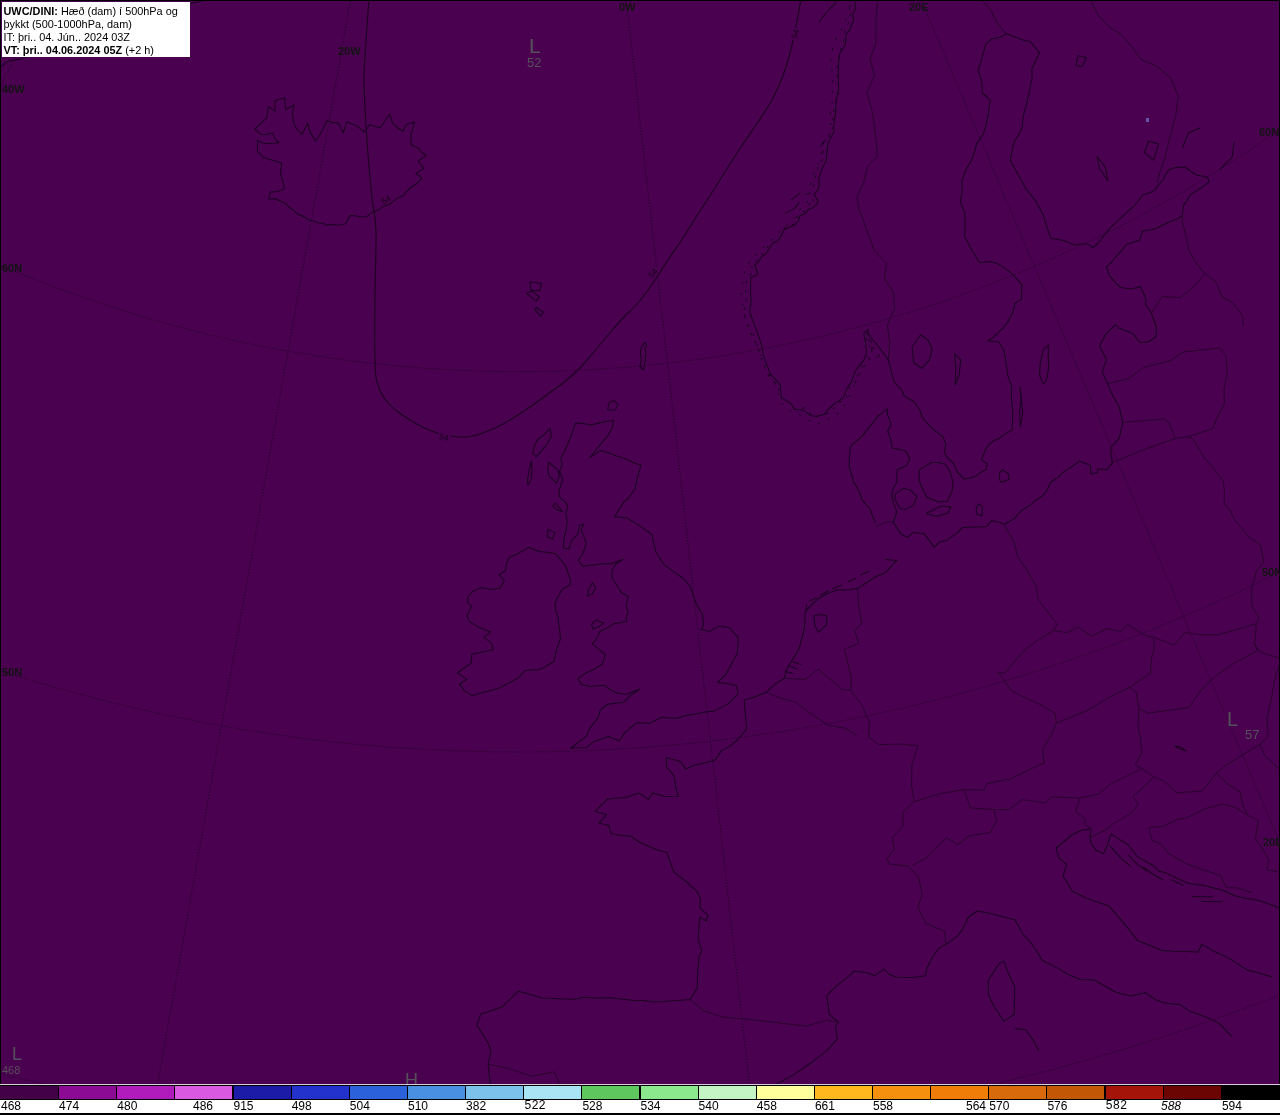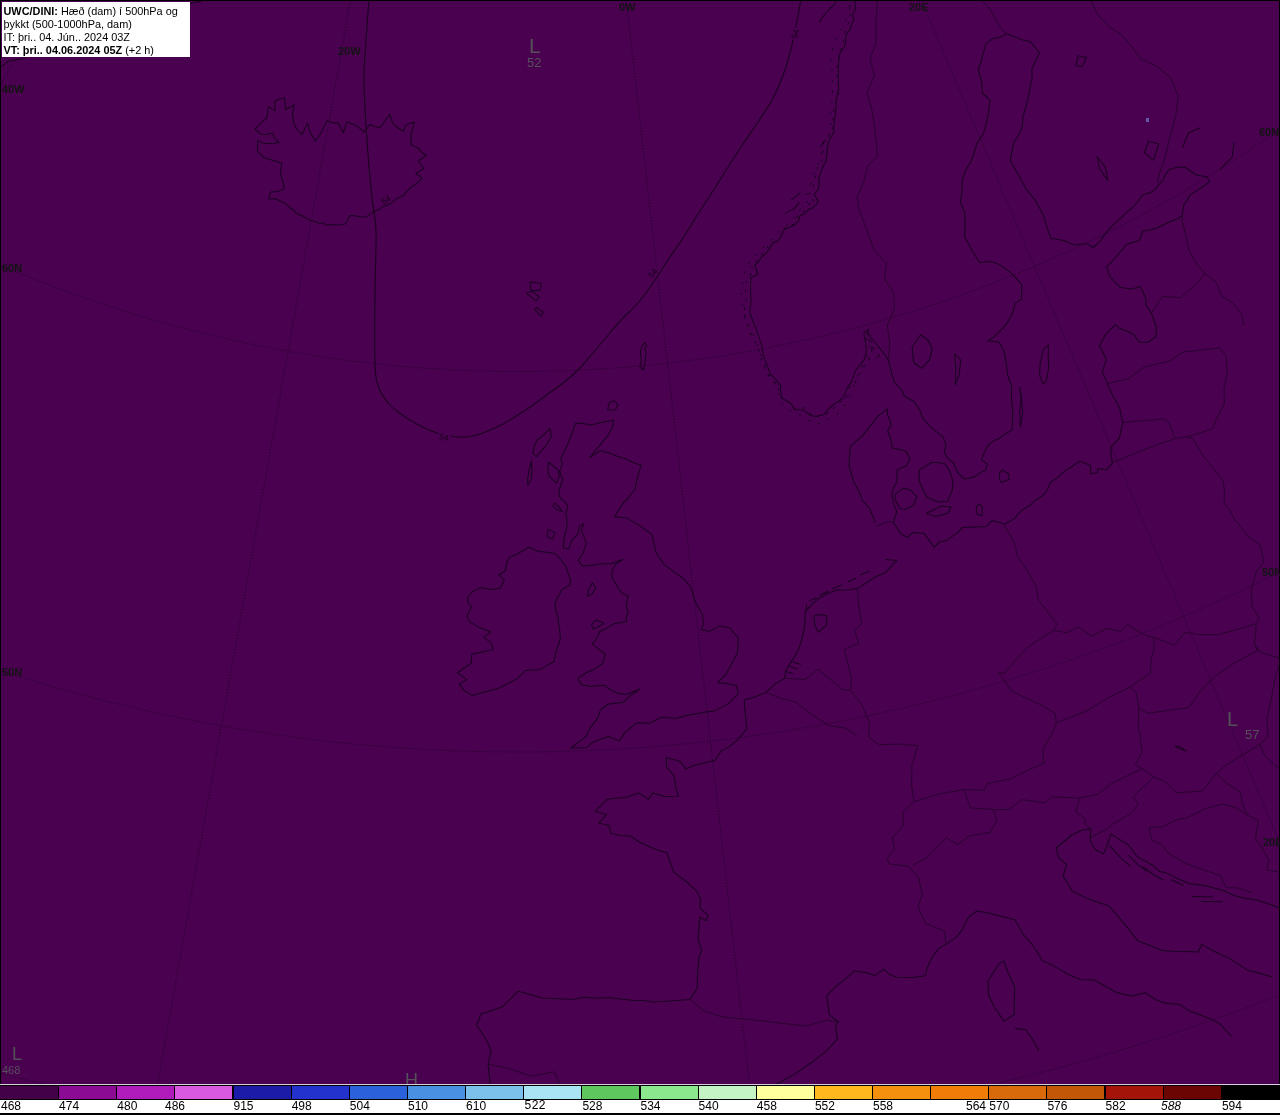--- a/index.html
+++ b/index.html
@@ -196,34 +196,34 @@
           <div style="position:absolute;left:1046.4px;top:0;width:58.1px;height:13px;background:#c25706;border-left:1px solid #000;box-sizing:border-box;"></div>
           <div style="position:absolute;left:1104.6px;top:0;width:58.1px;height:13px;background:#a51408;border-left:1px solid #000;box-sizing:border-box;"></div>
           <div style="position:absolute;left:1162.7px;top:0;width:58.1px;height:13px;background:#6b0503;border-left:1px solid #000;box-sizing:border-box;"></div>
           <div style="position:absolute;left:1220.9px;top:0;width:59.1px;height:13px;background:#000000;border-left:1px solid #000;box-sizing:border-box;"></div>
         </div>
   </div>
   <div style="position:absolute;left:0;top:16px;width:1280px;height:13px;background:#fff;color:#000;font-size:12px;line-height:13px;">
         <span style="position:absolute;left:1.0px;top:0px;">468</span>
         <span style="position:absolute;left:59.1px;top:0px;">474</span>
         <span style="position:absolute;left:117.3px;top:0px;">480</span>
-        <span style="position:absolute;left:165px;top:0px;text-align:center;">486</span>
+        <span style="position:absolute;left:193px;top:0px;text-align:center;">486</span>
         <span style="position:absolute;left:233.5px;top:0px;">915</span>
         <span style="position:absolute;left:291.7px;top:0px;">498</span>
         <span style="position:absolute;left:349.8px;top:0px;">504</span>
         <span style="position:absolute;left:408.0px;top:0px;">510</span>
-        <span style="position:absolute;left:466.1px;top:0px;">610</span>
+        <span style="position:absolute;left:466.1px;top:0px;">382</span>
         <span style="position:absolute;left:524.2px;top:0px;font-family:Liberation Mono, monospace;">522</span>
         <span style="position:absolute;left:582.4px;top:0px;">528</span>
         <span style="position:absolute;left:640.5px;top:0px;">534</span>
         <span style="position:absolute;left:698.6px;top:0px;">540</span>
         <span style="position:absolute;left:756.8px;top:0px;">458</span>
-        <span style="position:absolute;left:814.9px;top:0px;">552</span>
+        <span style="position:absolute;left:814.9px;top:0px;">661</span>
         <span style="position:absolute;left:873.0px;top:0px;">558</span>
         <span style="position:absolute;left:966px;top:0px;">564</span>
         <span style="position:absolute;left:989.3px;top:0px;">570</span>
         <span style="position:absolute;left:1047.4px;top:0px;">576</span>
-        <span style="position:absolute;left:1105.6px;top:0px;">582</span>
+        <span style="position:absolute;left:1105.6px;top:0px;font-family:Liberation Mono, monospace;">582</span>
         <span style="position:absolute;left:1161px;top:0px;font-style:italic;">588</span>
         <span style="position:absolute;left:1221.9px;top:0px;">594</span>
       </div>
   <div style="position:absolute;left:0;top:29px;width:1280px;height:2px;background:#000;"></div>
  </div>
 </div>
 </body></html>

